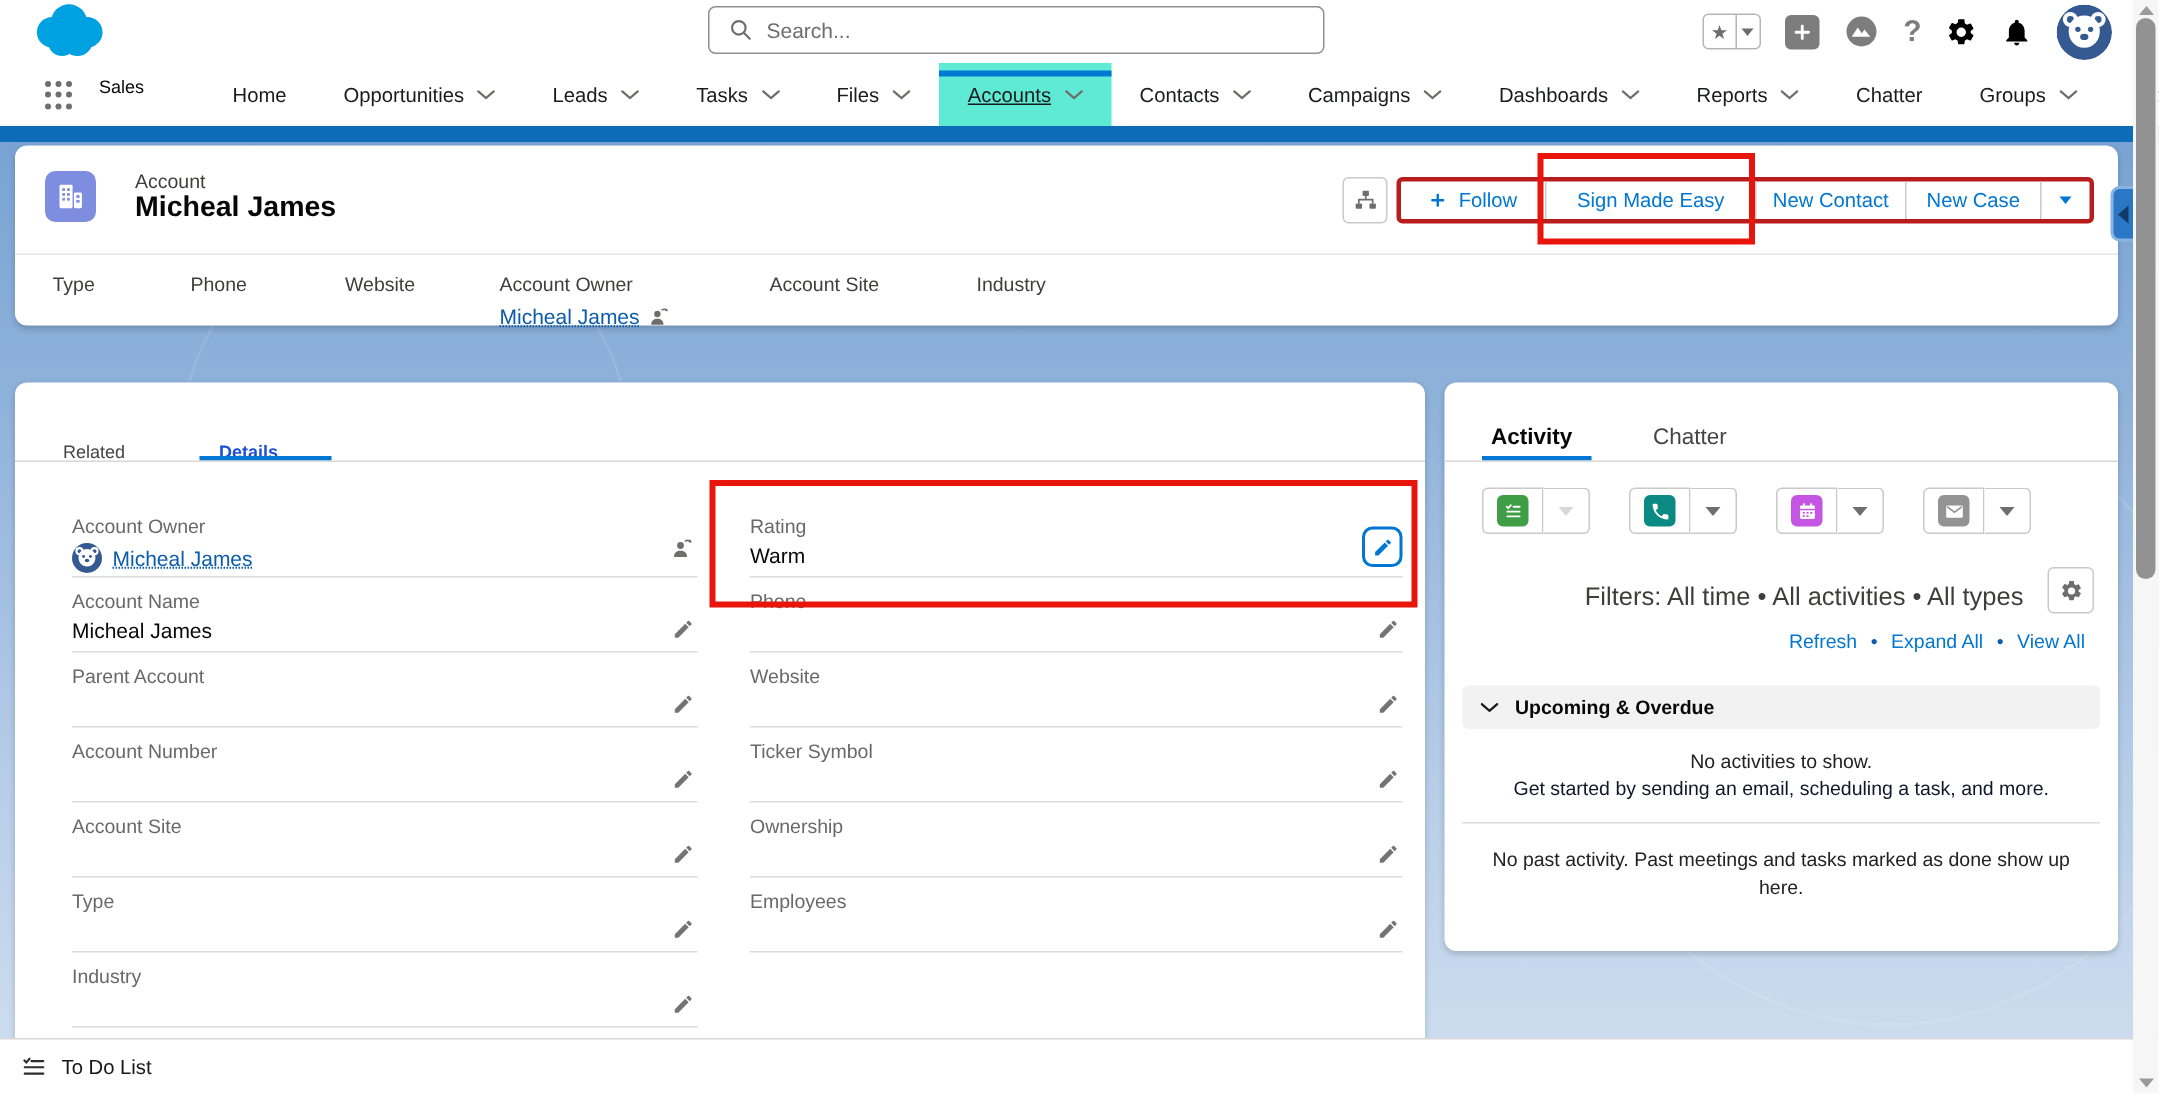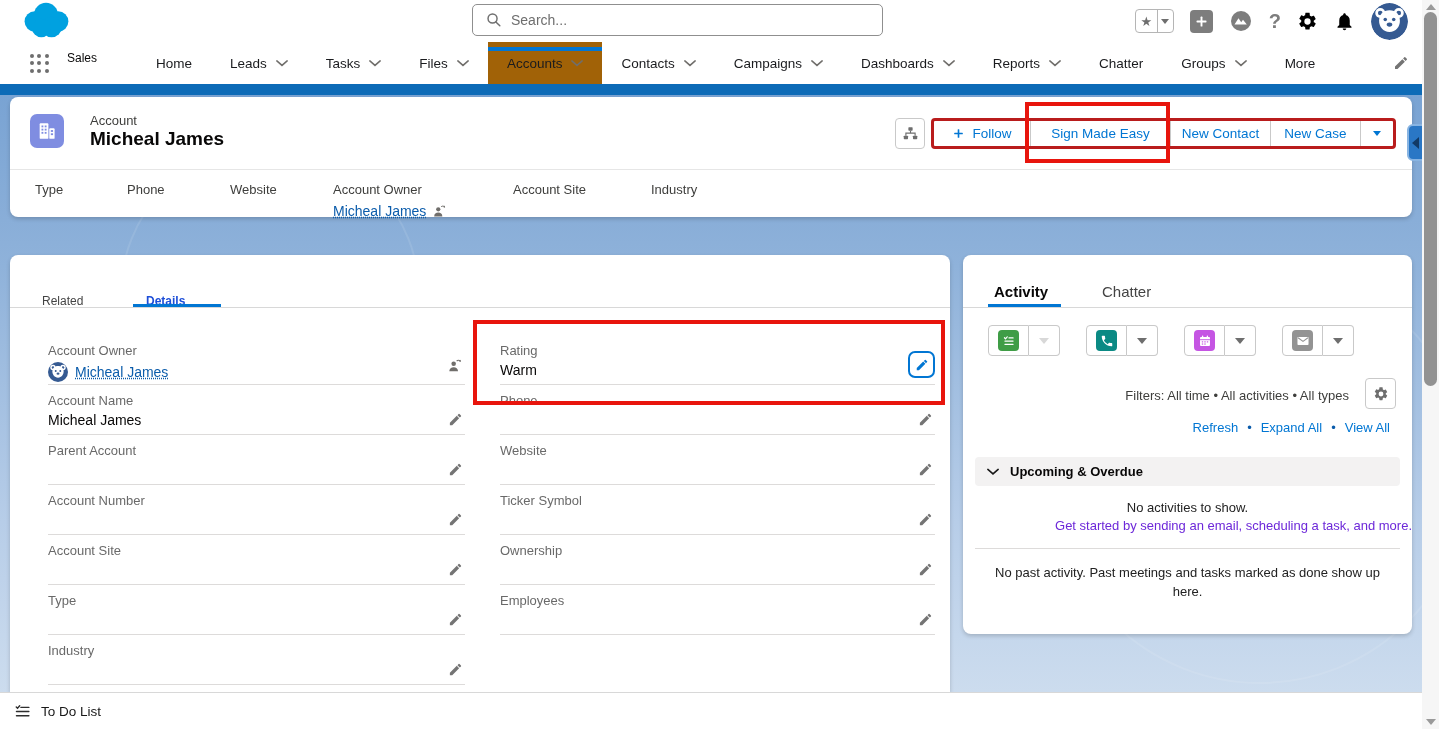--- a/index.html
+++ b/index.html
@@ -24,21 +24,21 @@
   .avatar { width:37px; height:37px; border-radius:50%; overflow:hidden; cursor:pointer; }
 
   
   .navbar { position:absolute; top:42px; left:0; width:1439px; height:42px; background:#fff; display:flex; align-items:stretch; z-index:4; }
   .waffle { margin:12px 0 0 30px; width:19px; height:19px; display:grid; grid-template-columns:repeat(3,1fr); gap:3px; cursor:pointer; }
   .waffle span { width:4px; height:4px; border-radius:50%; background:#6e6e6e; }
   .app-name { font-size:12px; color:#080707; margin:9px 40px 0 18px; }
   .nav-tabs { display:flex; align-items:stretch; }
   .nav-item { position:relative; display:flex; align-items:center; gap:9px; padding:0 19px; font-size:13.5px; color:#1a1b1e; cursor:pointer; white-space:nowrap; }
   .nav-item svg { width:12px; height:7px; color:#706e6b; }
-  .nav-item.active { background:#a16207; }
+  .nav-item.active { background:#5eead4;text-decoration:underline; }
   .nav-item.active::before { content:''; position:absolute; top:5px; left:0; right:0; height:4px; background:#0176d3; }
   .nav-edit { margin:13px 30px 0 auto; width:16px; height:16px; color:#747474; cursor:pointer; }
 
   
   .content { position:absolute; top:84px; left:0; width:1439px; height:608px;
     background:linear-gradient(180deg,#0d6bb7 0,#0d6bb7 11px,#79a3d3 11px,#8fb2da 30%,#b7cde8 72%,#ccdcee 100%); }
   .deco { position:absolute; border:2px solid rgba(255,255,255,.10); border-radius:50%; }
 
   .card { position:absolute; background:#fff; border-radius:8px; box-shadow:0 2px 4px rgba(0,0,0,.18); }
 
@@ -91,31 +91,31 @@
   .atab-underline { position:absolute; left:25px; top:49px; width:73px; height:3px; background:#0176d3; }
   .atabs-divider { position:absolute; left:0; right:0; top:52px; border-top:1px solid #d8d8d8; }
   .action-groups { position:absolute; left:25px; top:70px; display:flex; gap:26px; }
   .agroup { display:flex; height:31px; }
   .abtn-main { width:41px; border:1px solid #c9c9c9; border-radius:4px 0 0 4px; display:grid; place-items:center; cursor:pointer; background:#fff; }
   .abtn-chev { width:31px; border:1px solid #c9c9c9; border-left:none; border-radius:0 4px 4px 0; display:grid; place-items:center; cursor:pointer; background:#fff; }
   .tri-sm { width:0; height:0; border-left:5px solid transparent; border-right:5px solid transparent; border-top:6px solid #6e6e6e; }
   .tri-sm.dis { border-top-color:#d8d8d8; }
   .tile { width:21px; height:21px; border-radius:4px; display:grid; place-items:center; }
   .tile svg { width:14px; height:14px; fill:#fff; }
-  .filters-row { position:absolute; right:63px; top:133px; font-size:13px; color:#3e3e3c; }
+  .filters-row { position:absolute; right:63px; top:133px; font-size:17px; color:#3e3e3c; }
   .gear-btn { position:absolute; right:16px; top:123px; width:31px; height:31px; border:1px solid #c9c9c9; border-radius:4px; display:grid; place-items:center; color:#6e6e6e; cursor:pointer; background:#fff; }
   .gear-btn svg { width:16px; height:16px; fill:#6e6e6e; }
   .links-row { position:absolute; right:22px; top:165px; font-size:13px; color:#0176d3; display:flex; gap:9px; align-items:center; }
   .links-row .lnk { cursor:pointer; }
   .links-row .blt { color:#0b5cab; }
   .section-hdr { position:absolute; left:12px; right:12px; top:202px; height:29px; background:#f3f2f2; border-radius:4px; display:flex; align-items:center; gap:11px; padding-left:12px; cursor:pointer; }
   .section-hdr svg { width:12px; height:8px; color:#181818; }
   .section-title { font-size:13px; font-weight:bold; color:#080707; }
   .empty1 { position:absolute; left:0; right:0; top:245px; text-align:center; font-size:13px; color:#222; }
-  .empty2 { position:absolute; left:0; right:0; top:263px; text-align:right; font-size:13px; color:#6d28d9; }
+  .empty2 { position:absolute; left:0; right:0; top:263px; text-align:center; font-size:13px; color:#0f172a; }
   .adivider { position:absolute; left:12px; right:12px; top:293px; border-top:1px solid #dddbda; }
   .past-text { position:absolute; left:32px; right:32px; top:308px; text-align:center; font-size:13px; color:#222; line-height:19px; }
 
   
   .redbox { position:absolute; border:4px solid #e8150d; z-index:40; }
   .redbox1 { left:1025px; top:18px; width:145px; height:61px; }
   .redbox2 { left:473px; top:236px; width:472px; height:85px; }
 
   
   .collapse-btn { position:absolute; left:1407px; top:40px; width:25px; height:37px; background:#2a77c5; border:2px solid #88b4e2; border-radius:6px; display:flex; align-items:center; padding-left:3px; cursor:pointer; }
@@ -296,20 +296,26 @@
         <span></span>
         <span></span>
         <span></span>
         <span></span>
         <span></span>
       </span>
     <span class="app-name">Sales</span>
     <div class="nav-tabs">
       <span class="nav-item">
           <span>Home</span>
+        </span>
+      <span class="nav-item">
+          <span>Opportunities</span>
+          <svg viewBox="0 0 14 8">
+            <use href="#i-chev"></use>
+          </svg>
         </span>
       <span class="nav-item">
           <span>Leads</span>
           <svg viewBox="0 0 14 8">
             <use href="#i-chev"></use>
           </svg>
         </span>
       <span class="nav-item">
           <span>Tasks</span>
           <svg viewBox="0 0 14 8">

